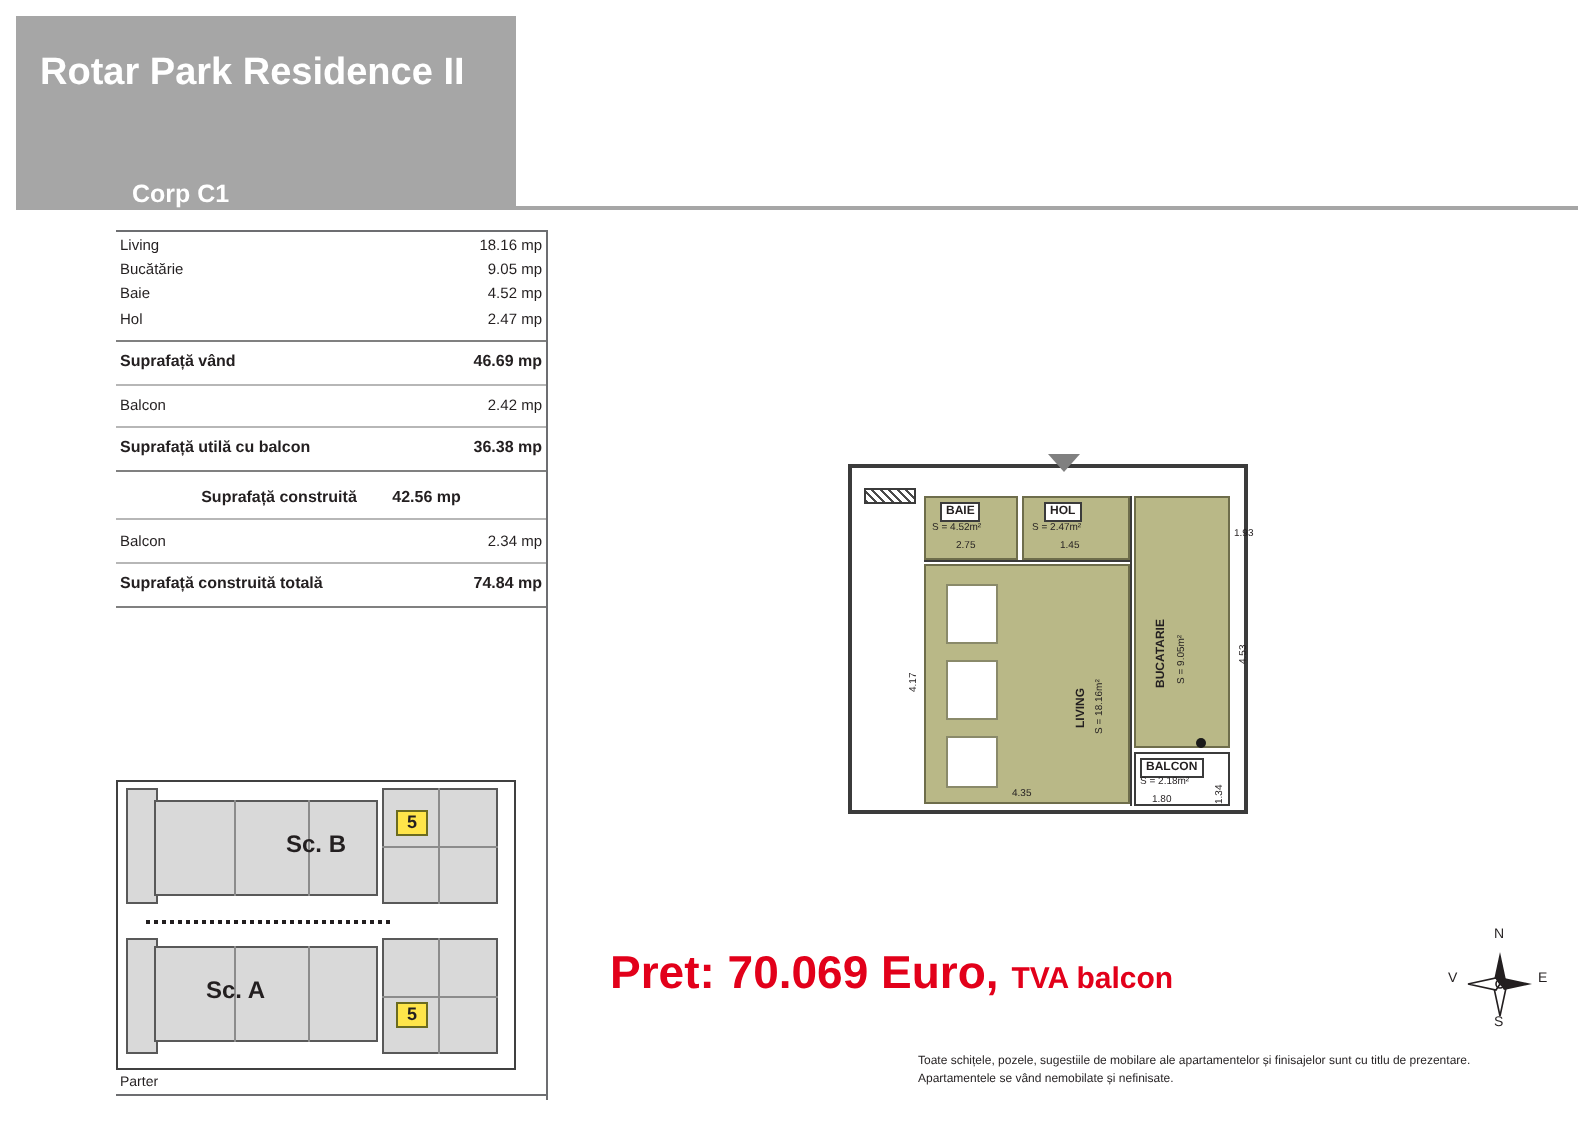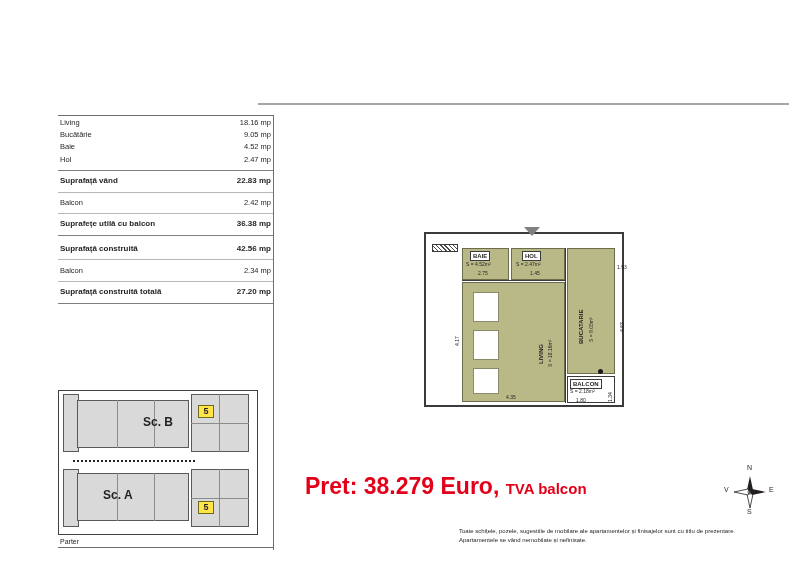--- a/index.html
+++ b/index.html
@@ -80,21 +80,21 @@
   .arow .val { text-align: right; min-width: 52px; }
   .arow.bold { font-weight: bold; font-size: 8px; }
   .sep {
     border-top: 1px solid #b7b7b7;
     margin: 4px 0 4px 0;
   }
   .sep-dark {
     border-top: 1px solid #808080;
     margin: 4px 0 4px 0;
   }
-  .pad-top { padding-top: 4px; }
+  .pad-top { padding-top: 4px; justify-content: center; }
 
   
   .bldg {
     position: absolute;
     left: 58px; top: 390px;
     width: 215px; height: 160px;
   }
   .bldg-frame {
     position: absolute;
     left: 0; top: 0;
@@ -297,20 +297,24 @@
   .c-n { left: 25px; top: 0px; }
   .c-s { left: 25px; top: 44px; }
   .c-e { left: 47px; top: 22px; }
   .c-w { left: 2px; top: 22px; }
 </style>
 </head>
 <body>
 
 <div class="page">
 
+  <div class="header-block">
+    <div class="header-title">Rotar Park Residence II</div>
+    <div class="header-sub">Corp C1</div>
+  </div>
   <div class="header-rule"></div>
 
   <div class="areas">
     <div class="rule-top"></div>
 
     <div class="arow">
       <span>Living</span>
       <span class="val">18.16 mp</span>
     </div>
     <div class="arow">
@@ -322,51 +326,51 @@
       <span class="val">4.52 mp</span>
     </div>
     <div class="arow">
       <span>Hol</span>
       <span class="val">2.47 mp</span>
     </div>
 
     <div class="sep-dark"></div>
     <div class="arow bold">
       <span>Suprafață vând</span>
-      <span class="val">22.83 mp</span>
+      <span class="val">46.69 mp</span>
     </div>
 
     <div class="sep"></div>
     <div class="arow">
       <span>Balcon</span>
       <span class="val">2.42 mp</span>
     </div>
 
     <div class="sep"></div>
     <div class="arow bold">
-      <span>Suprafețe utilă cu balcon</span>
+      <span>Suprafață utilă cu balcon</span>
       <span class="val">36.38 mp</span>
     </div>
 
     <div class="sep-dark"></div>
     <div class="arow bold pad-top">
       <span>Suprafață construită</span>
       <span class="val">42.56 mp</span>
     </div>
 
     <div class="sep"></div>
     <div class="arow">
       <span>Balcon</span>
       <span class="val">2.34 mp</span>
     </div>
 
     <div class="sep"></div>
     <div class="arow bold">
       <span>Suprafață construită totală</span>
-      <span class="val">27.20 mp</span>
+      <span class="val">74.84 mp</span>
     </div>
     <div class="sep-dark"></div>
   </div>
 
   <div class="left-vrule"></div>
 
   <div class="bldg">
     <div class="bldg-frame">
       <div class="wing wing-l-top"></div>
       <div class="wing wing-l-bot"></div>
@@ -435,21 +439,21 @@
       <div class="dim-txt" style="left:191px; top:30px;">1.93</div>
       <div class="vert-txt-small" style="left:193px; top:98px;">4.53</div>
 
       <div class="dot-mark" style="left:172px; top:135px;"></div>
       <div class="thin-line" style="left:36px; top:46px; width:103px; height:1px;"></div>
       <div class="thin-line" style="left:139px; top:14px; width:1px; height:155px;"></div>
     </div>
   </div>
 
   <div class="price">
-    <span>Pret: 38.279 Euro,</span>
+    <span>Pret: 70.069 Euro,</span>
     <span class="tva">TVA balcon</span>
   </div>
 
   <div class="disclaimer">
     <div>Toate schițele, pozele, sugestiile de mobilare ale apartamentelor și finisajelor sunt cu titlu de prezentare.</div>
     <div>Apartamentele se vând nemobilate și nefinisate.</div>
   </div>
 
   <div class="compass">
     <svg width="56" height="56" viewBox="0 0 56 56">

